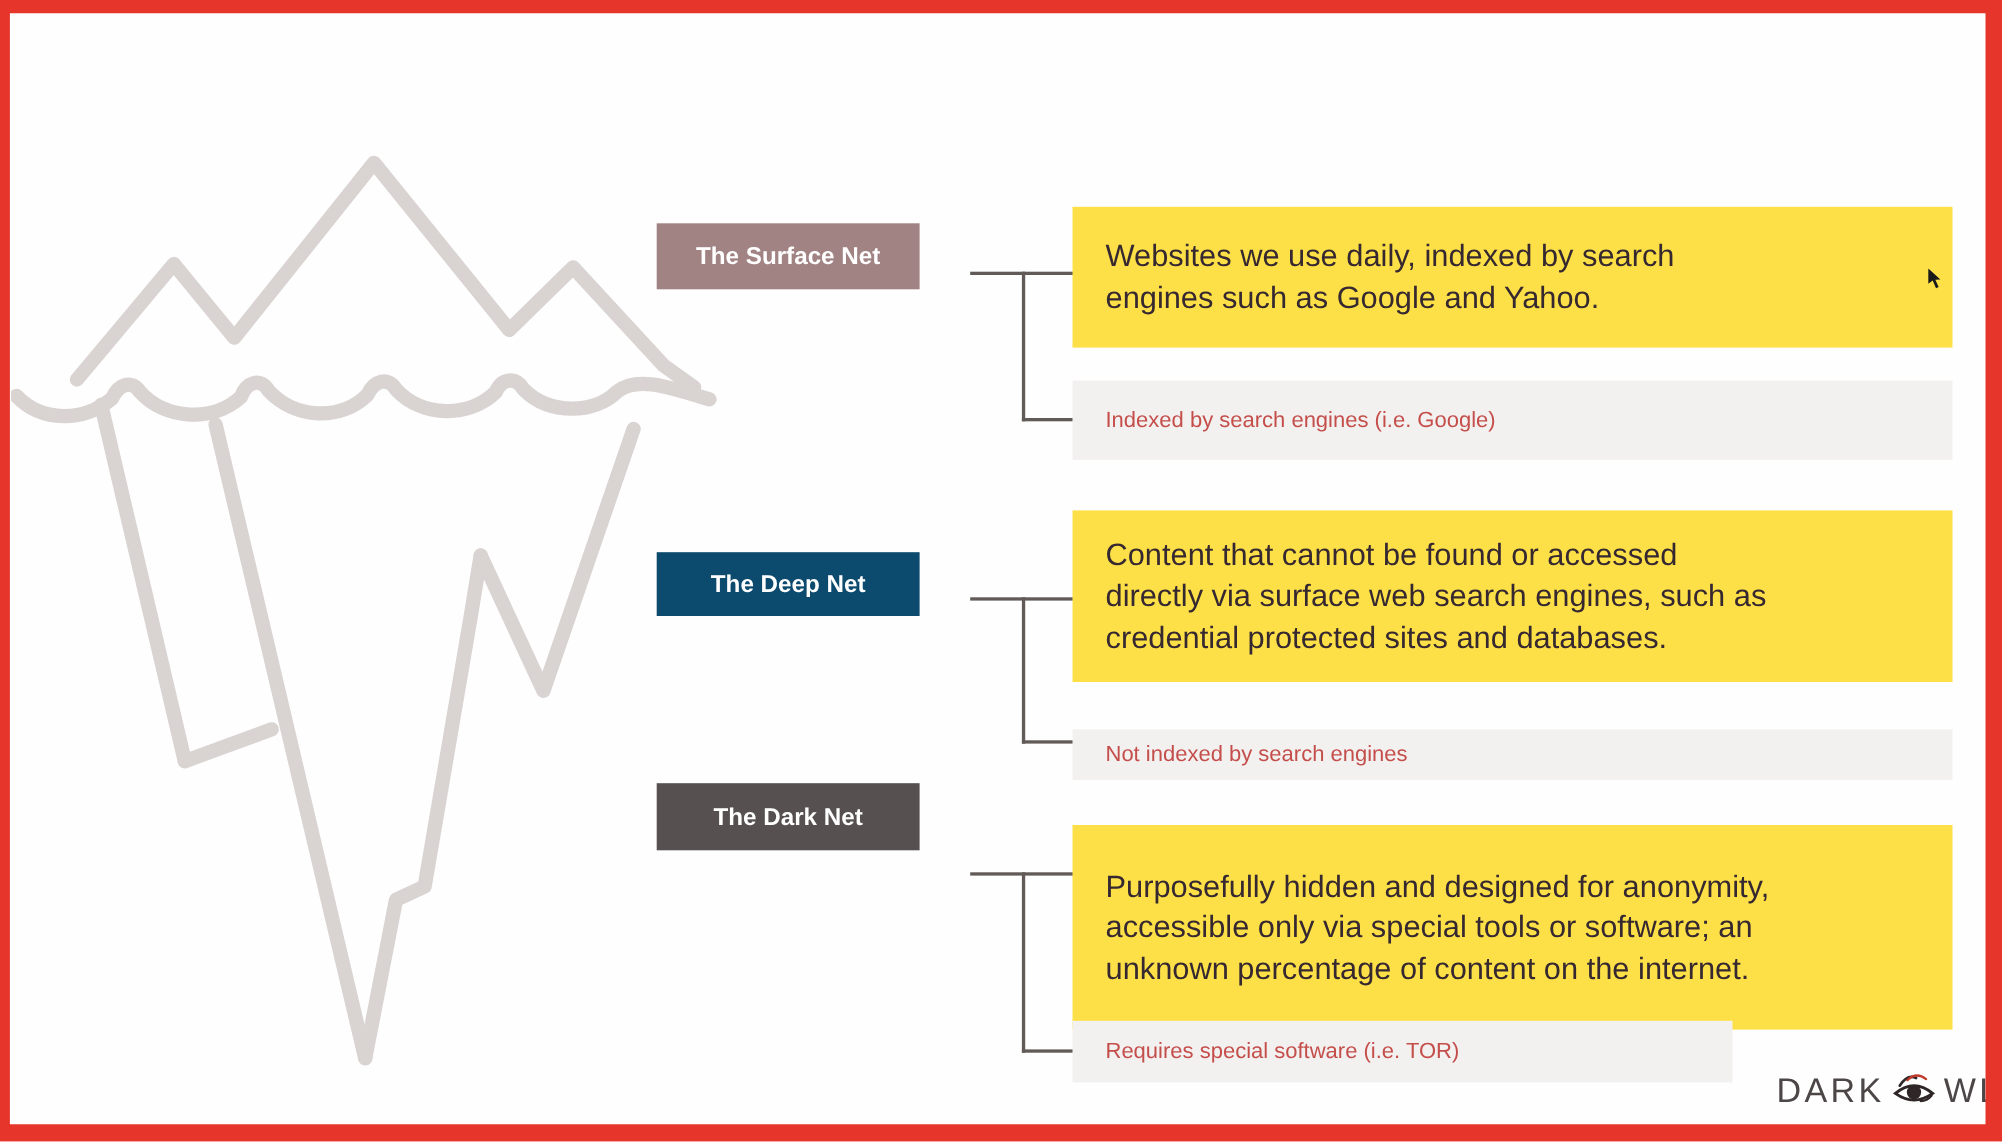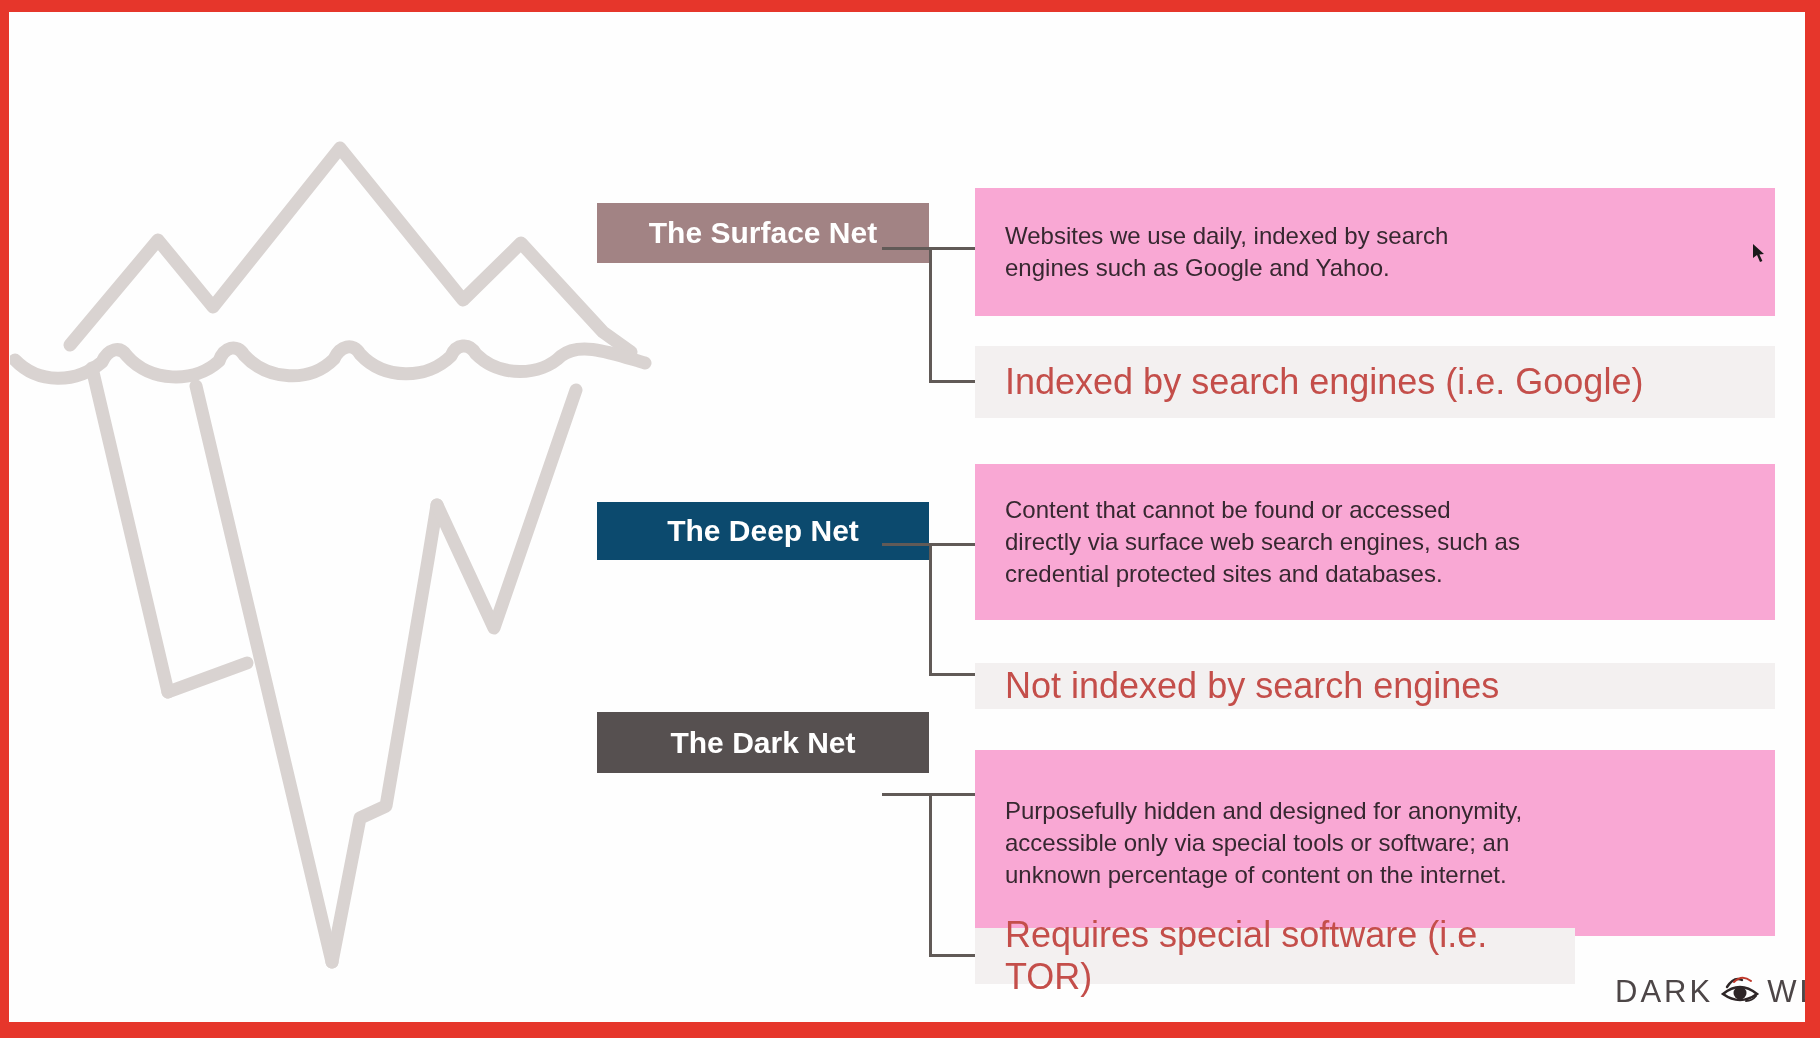--- a/index.html
+++ b/index.html
@@ -36,23 +36,23 @@
   }
   .iceberg path{
     fill:none;
     stroke:#d9d3d1;
     stroke-width:13;
     stroke-linecap:round;
     stroke-linejoin:round;
   }
   
   .label-box{
-    position:absolute;left:597px;width:332px;
+    position:absolute;left:597px;width:239px;
     display:flex;align-items:center;justify-content:center;
-    color:#ffffff;font-weight:700;font-size:30px;
+    color:#ffffff;font-weight:700;font-size:22px;
     box-sizing:border-box;
   }
   .row-surface .label-box{top:203px;height:60px;}
   .row-deep    .label-box{top:502px;height:58px;}
   .row-dark    .label-box{top:712px;height:61px;}
 
   .conn{position:absolute;background:#615a57;}
   .row-surface .conn-h1{left:882px;top:247px;width:94px;height:3px;}
   .row-surface .conn-v {left:929px;top:247px;width:3px;height:136px;}
   .row-surface .conn-h2{left:929px;top:380px;width:47px;height:3px;}
@@ -60,37 +60,37 @@
   .row-deep .conn-h1{left:882px;top:543px;width:94px;height:3px;}
   .row-deep .conn-v {left:929px;top:543px;width:3px;height:133px;}
   .row-deep .conn-h2{left:929px;top:673px;width:47px;height:3px;}
 
   .row-dark .conn-h1{left:882px;top:793px;width:94px;height:3px;}
   .row-dark .conn-v {left:929px;top:793px;width:3px;height:164px;}
   .row-dark .conn-h2{left:929px;top:954px;width:47px;height:3px;}
 
   .desc{
     position:absolute;left:975px;width:800px;
-    background:#f9a8d4;
+    background:#fde047;
     display:flex;align-items:center;
     padding:0 30px;box-sizing:border-box;
-    font-size:24px;line-height:1.34;
+    font-size:28px;line-height:1.34;
     color:#362830;
     white-space:pre-line;
   }
   .row-surface .desc{top:188px;height:128px;}
   .row-deep    .desc{top:464px;height:156px;}
   .row-dark    .desc{top:750px;height:186px;}
 
   .tag{
     position:absolute;left:975px;width:800px;
     background:#f3f0f0;
     display:flex;align-items:center;
     padding:0 30px;box-sizing:border-box;
-    font-size:36px;
+    font-size:20px;
     color:#c44e4a;
     white-space:pre-line;
   }
   .row-surface .tag{top:346px;height:72px;}
   .row-deep    .tag{top:663px;height:46px;}
   .row-dark    .tag{top:928px;height:56px;width:600px;}
 
   
   .logo{
     position:absolute;left:1615px;top:974px;

